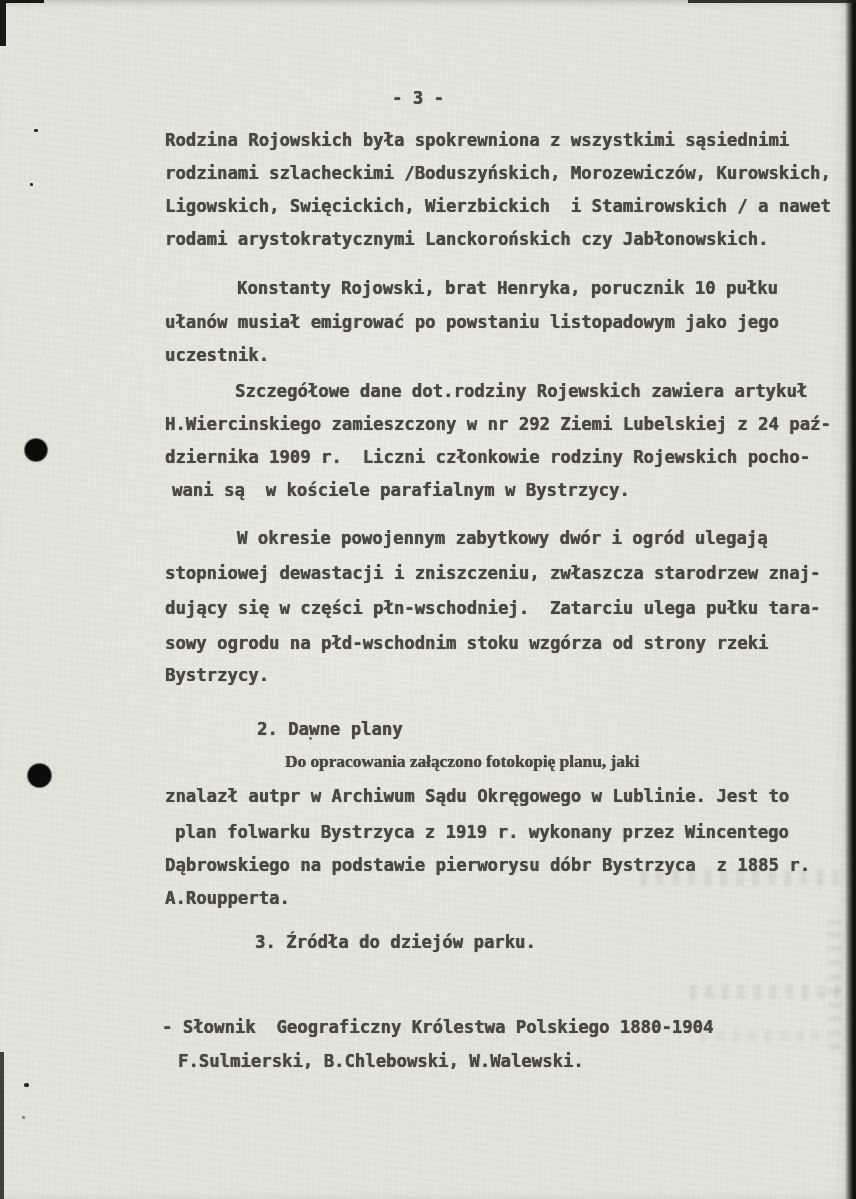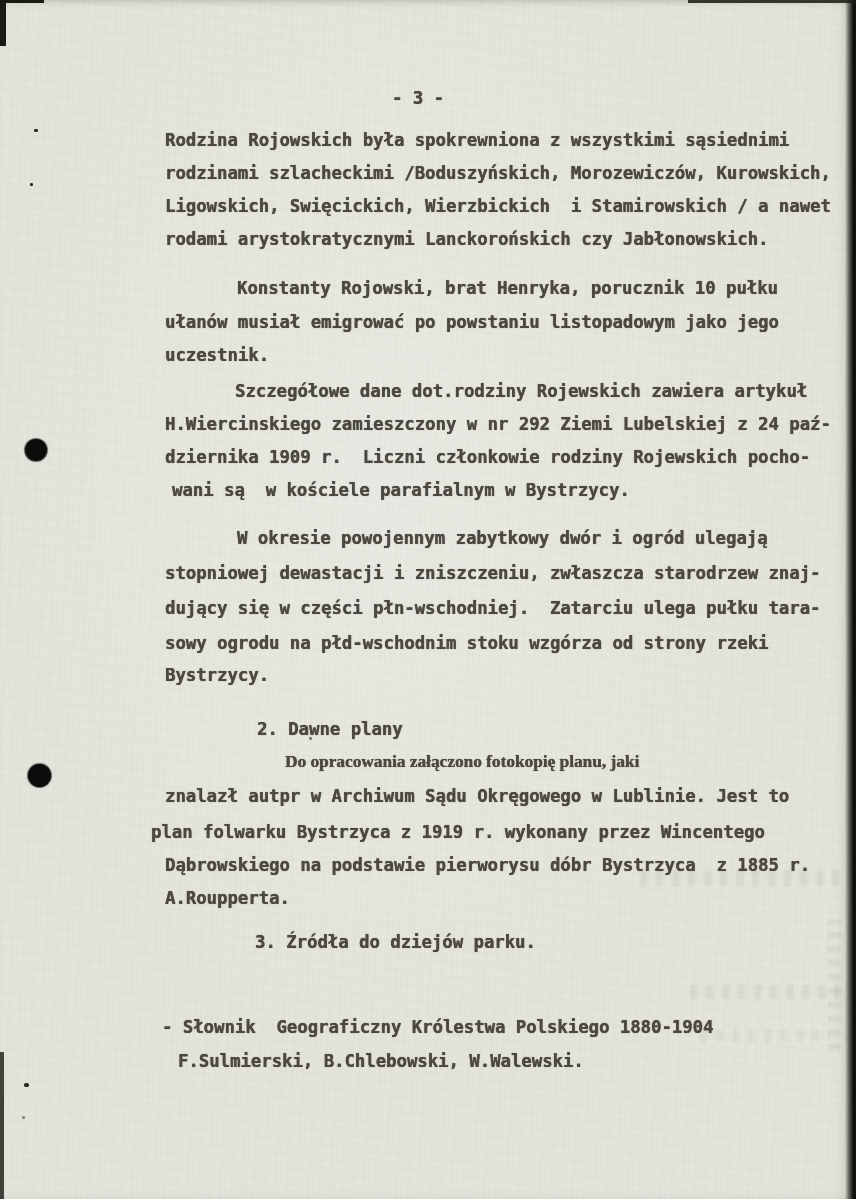--- a/index.html
+++ b/index.html
@@ -95,21 +95,21 @@
     <div class="tl" style="left:165px;top:598px;">dujący się w części płn-wschodniej.  Zatarciu ulega pułku tara-</div>
     <div class="tl" style="left:165px;top:633px;">sowy ogrodu na płd-wschodnim stoku wzgórza od strony rzeki</div>
     <div class="tl" style="left:165px;top:665px;">Bystrzycy.</div>
   </div>
 
   <div class="tl" style="left:257px;top:707px;margin-top:12px;">2. Dawne plany</div>
 
   <div>
     <div class="tl" style="left:285px;top:752px;font-family:Liberation Serif, serif;">Do opracowania załączono fotokopię planu, jaki</div>
     <div class="tl" style="left:165px;top:786px;text-align:center;">znalazł autpr w Archiwum Sądu Okręgowego w Lublinie. Jest to</div>
-    <div class="tl" style="left:151px;top:822px;">plan folwarku Bystrzyca z 1919 r. wykonany przez Wincentego</div>
+    <div class="tl" style="left:175px;top:822px;">plan folwarku Bystrzyca z 1919 r. wykonany przez Wincentego</div>
     <div class="tl" style="left:165px;top:855px;">Dąbrowskiego na podstawie pierworysu dóbr Bystrzyca  z 1885 r.</div>
     <div class="tl" style="left:165px;top:888px;">A.Roupperta.</div>
   </div>
 
   <div class="tl" style="left:255px;top:932px;">3. Źródła do dziejów parku.</div>
 
 
   <div>
     <div class="tl" style="left:162px;top:1017px;">- Słownik  Geograficzny Królestwa Polskiego 1880-1904</div>
     <div class="tl" style="left:178px;top:1051px;">F.Sulmierski, B.Chlebowski, W.Walewski.</div>

